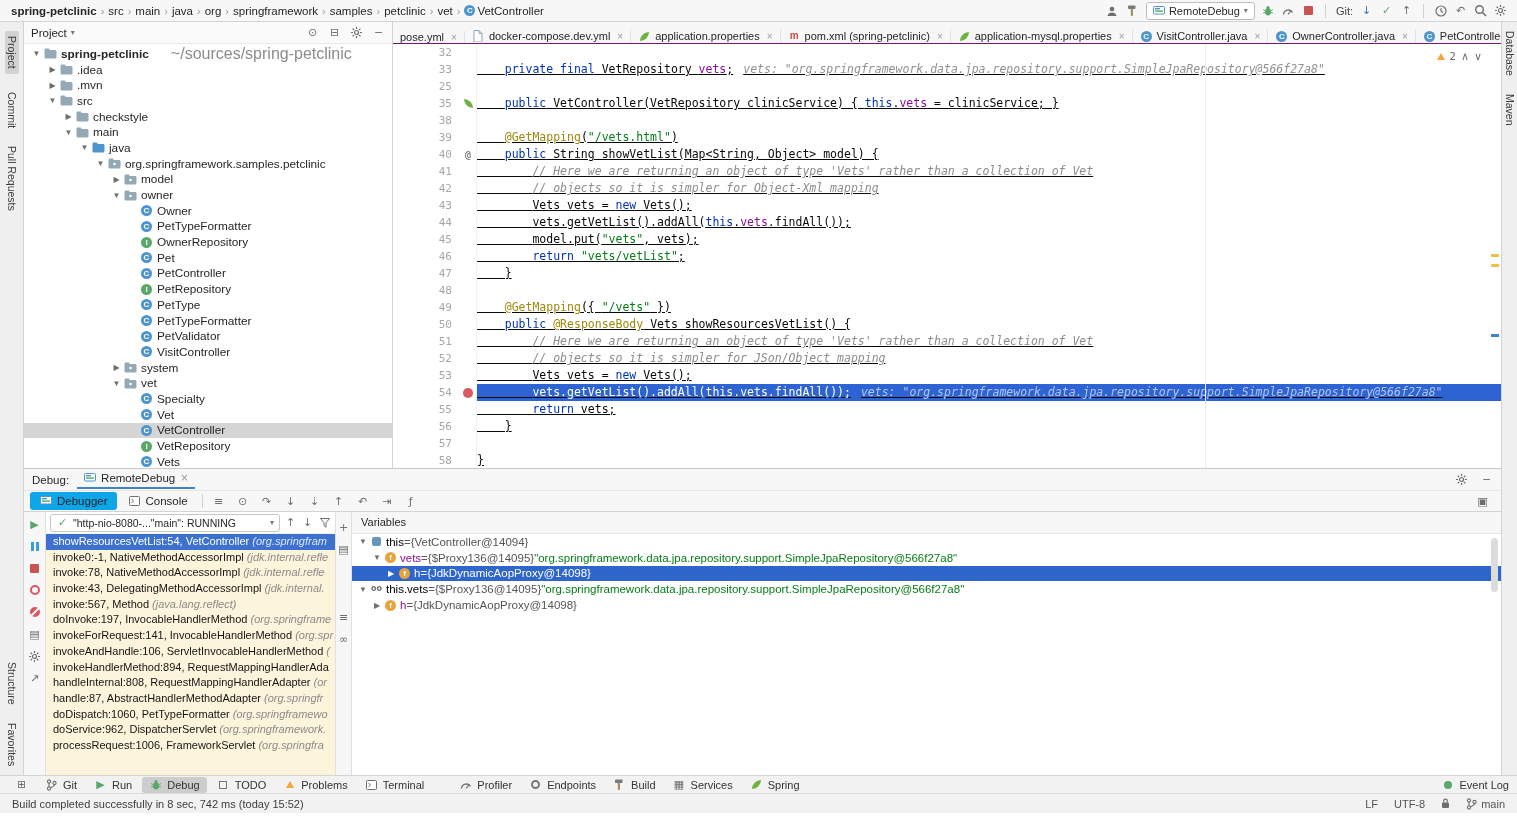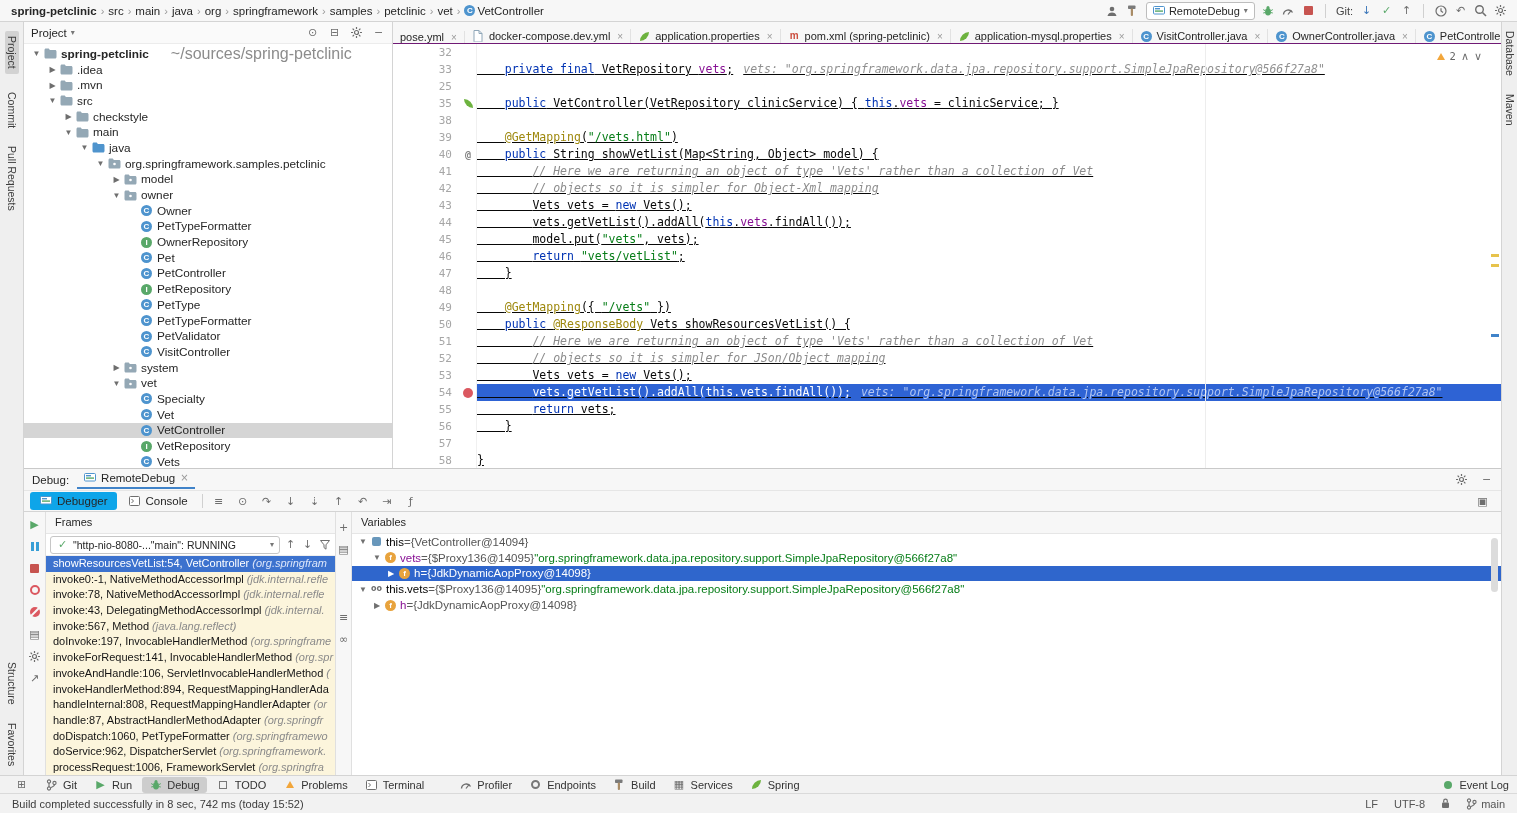--- a/index.html
+++ b/index.html
@@ -766,21 +766,20 @@
                     <circle cx="6.5" cy="6.5" r="2"></circle>
                     <path d="M6.5 1v2M6.5 10v2M1 6.5h2M10 6.5h2M2.6 2.6L4 4M9 9l1.4 1.4M10.4 2.6L9 4M4 9l-1.4 1.4"></path>
                   </g>
                 </svg>
               </span>
               <span class="icw">
                 <span class="gly">↗</span>
               </span>
             </div>
           <div class="frames">
-            <div class="sub-header">Frames</div>
             <div class="thread-row" id="thread-row">
                 <span class="thread-combo">
                   <span class="icw">
                     <span class="gly g-green">✓</span>
                   </span>
                   <span>"http-nio-8080-..."main": RUNNING</span>
                   <span class="car">▾</span>
                 </span>
                 <span class="icw">
                   <span class="gly">↑</span>

